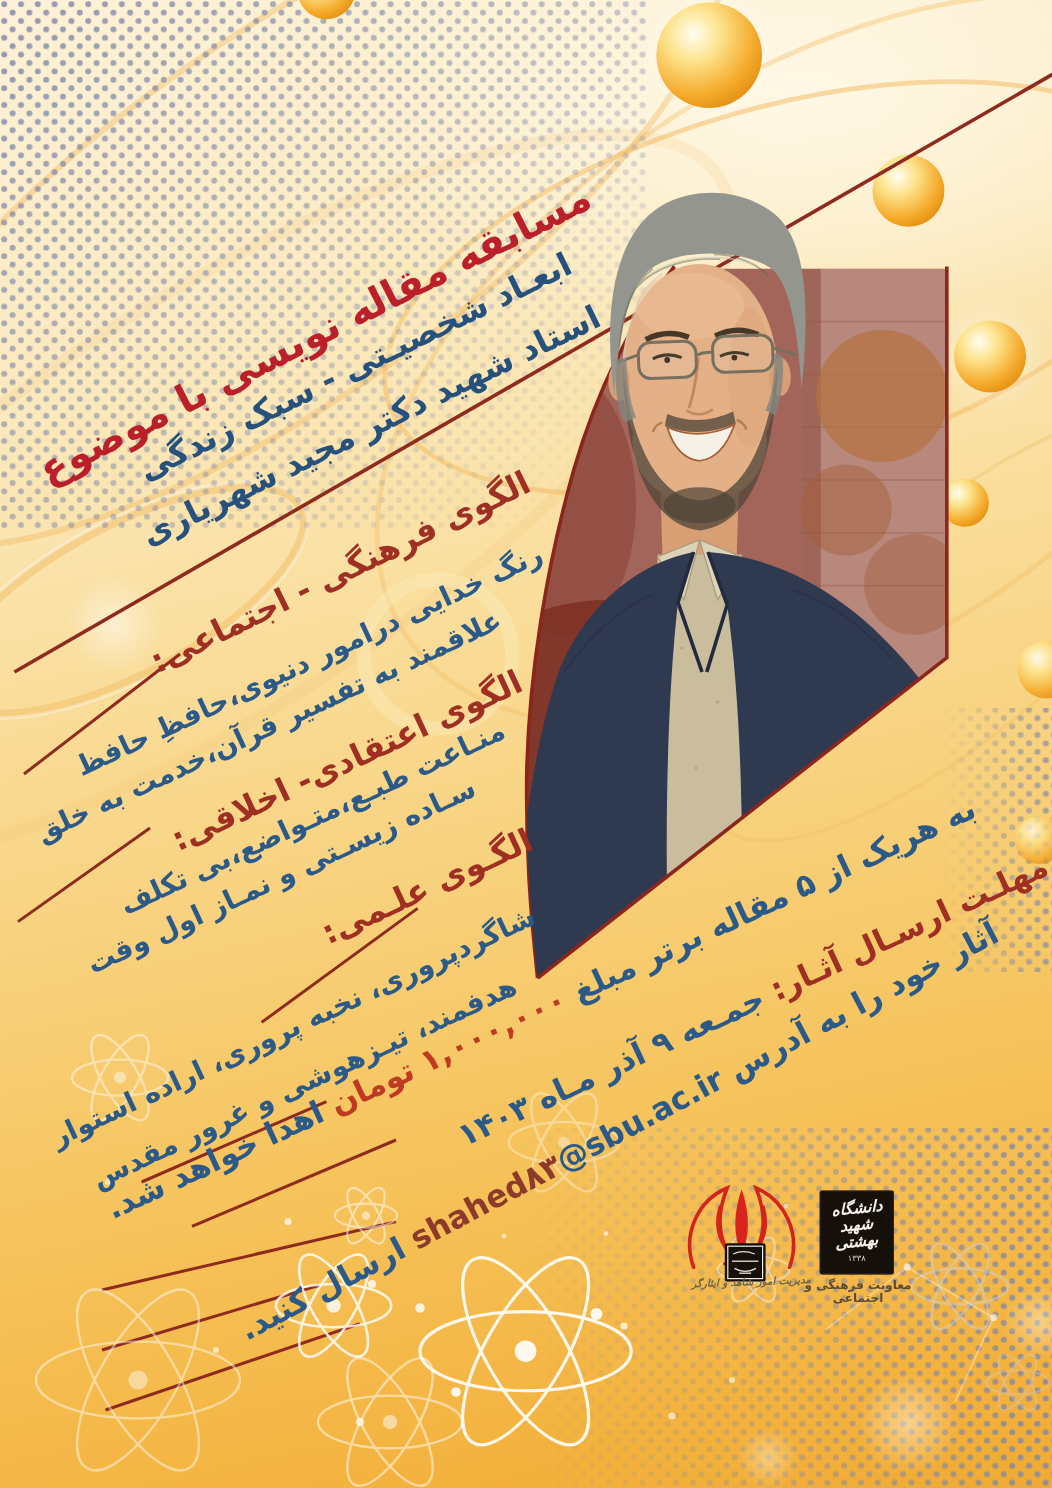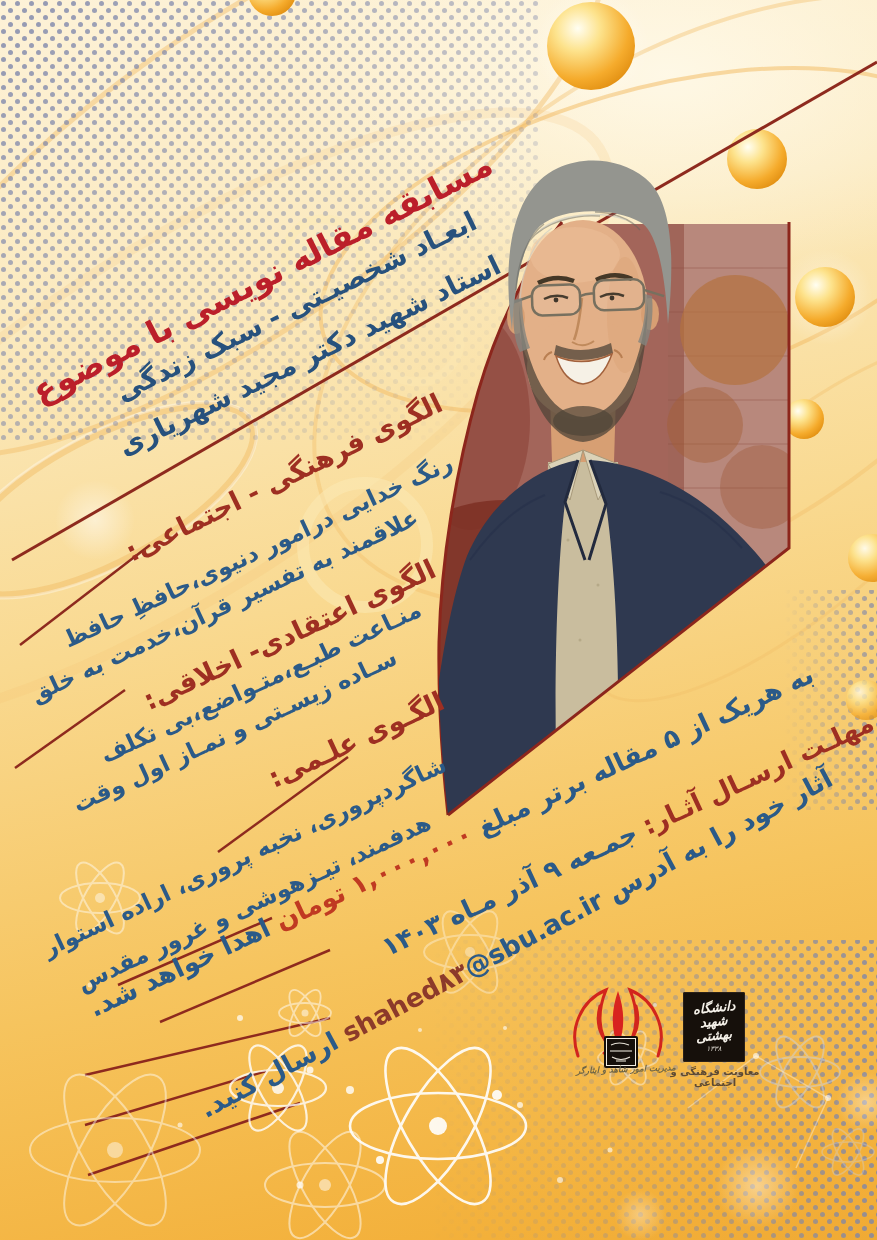--- a/index.html
+++ b/index.html
@@ -25,21 +25,21 @@
   .c-user{color:#8c3a2a;}
   .ltr-email{direction:ltr;unicode-bidi:isolate;display:inline-block;}
   .logo{position:absolute;}
   .sbu-box{
     position:absolute;left:683px;top:992px;width:62px;height:70px;
     background:#16100b;border-radius:2px;display:flex;flex-direction:column;
     align-items:center;justify-content:center;color:#f6f2ea;
     box-shadow:0 0 0 1px #2a211a inset;
   }
   .sbu-box .w{font-size:13px;font-weight:bold;line-height:1.08;transform:rotate(-6deg) skewX(-4deg);font-style:italic;}
-  .sbu-box .yr{font-size:7px;opacity:.85;margin-top:2px;font-style:italic;}
+  .sbu-box .yr{font-size:7px;opacity:.85;margin-top:2px;}
   .seal-box{position:absolute;left:604px;top:1036px;width:34px;height:32px;background:#16100b;border-radius:2px;}
   .cap{position:absolute;text-align:center;font-weight:bold;}
   .cap-shahed{left:562px;top:1064px;width:128px;font-size:8.5px;color:#6f6647;font-style:italic;transform:rotate(-2deg);}
   .cap-sbu{left:668px;top:1066px;width:94px;font-size:10px;color:#5d4a33;}
 </style>
 </head>
 <body>
 
 <div class="poster">
 

